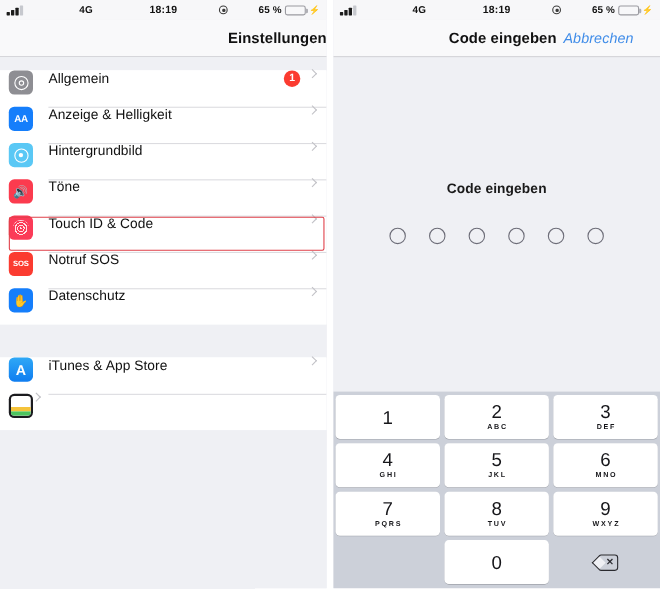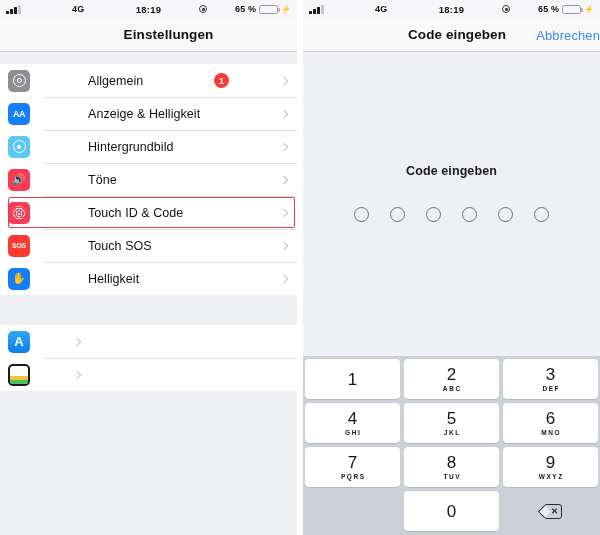--- a/index.html
+++ b/index.html
@@ -52,41 +52,41 @@
   .sb-batt-fill { height:100%; background:#4cd364; border-radius:1px; }
   .sb-batt::after{
     content:""; position:absolute; right:-3px; top:2.5px;
     width:1.6px; height:3.5px; background:#b0b0b6; border-radius:0 1px 1px 0;
   }
   .sb-bolt { font-size:8px; color:#3a3a3a; }
 
   
   .navbar {
     height:34px; background:#f9f9fa;
-    display:flex; align-items:center; justify-content:center;
+    display:flex; align-items:center; justify-content:flex-end;
     position:relative;
     border-bottom:0.5px solid #d2d2d6;
     padding-left:40px;
   }
   .navbar-title { font-size:13.5px; font-weight:bold; color:#111; letter-spacing:0.1px; }
   .navbar-action {
-    position:absolute; right:0; top:50%; transform:translateY(-50%);
-    font-size:13px; color:#3f8ce8; letter-spacing:0.1px;
+    position:absolute; right:24px; top:50%; transform:translateY(-50%);
+    font-size:13px; color:#3f8ce8; letter-spacing:0.1px;font-style:italic;
   }
   .navbar-right-layout { justify-content:flex-start; padding-left:0; }
   .navbar-right-layout .navbar-title { position:absolute; left:105px; }
 
   
   .list-scroll { height:483px; background:#eff0f4; overflow:hidden; position:relative; }
   .list-gap { height:12px; background:#eff0f4; }
   .group { background:#ffffff; }
   .row {
-    display:flex; align-items:center;
+    display:flex; align-items:flex-start;
     height:33px; padding-left:8px; padding-right:8px;
-    background:#ffffff; position:relative;gap:44px;
+    background:#ffffff; position:relative;
   }
   .row + .row::before {
     content:""; position:absolute; left:44px; right:0; top:0;
     height:0.5px; background:#dcdce0;
   }
   .icon-box {
     width:22px; height:22px; border-radius:5px;
     flex:0 0 22px; display:flex; align-items:center; justify-content:center;
     overflow:hidden; position:relative;
   }
@@ -259,39 +259,40 @@
           <span class="row-highlight" style="top:1px;bottom:1px;"></span>
           <span class="icon-box ic-touch">
               <span class="t"></span>
             </span>
           <span class="row-label">Touch ID &amp; Code</span>
           <span class="chevron"></span>
         </div>
 
         <div class="row">
           <span class="icon-box ic-sos">SOS</span>
-          <span class="row-label">Touch SOS</span>
+          <span class="row-label">Notruf SOS</span>
           <span class="chevron"></span>
         </div>
 
 
         <div class="row">
           <span class="icon-box ic-priv">✋</span>
-          <span class="row-label">Helligkeit</span>
+          <span class="row-label">Datenschutz</span>
           <span class="chevron"></span>
         </div>
 
       </div>
 
       <div style="height:30px;background:#eff0f4;"></div>
 
       <div class="group">
 
         <div class="row">
           <span class="icon-box ic-store">A</span>
+          <span class="row-label">iTunes &amp; App Store</span>
           <span class="chevron"></span>
         </div>
 
         <div class="row">
           <span class="icon-box ic-wallet">
             <span class="card">
                 <i class="c1"></i>
                 <i class="c2"></i>
               </span>
           </span>

